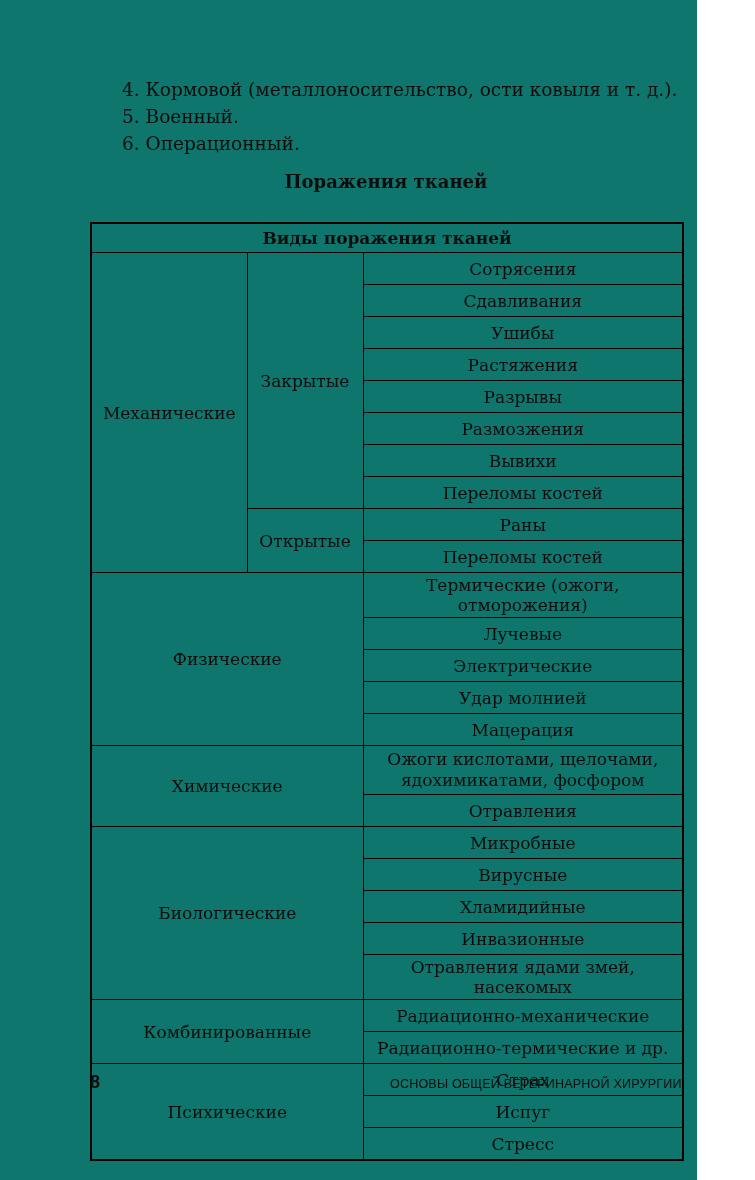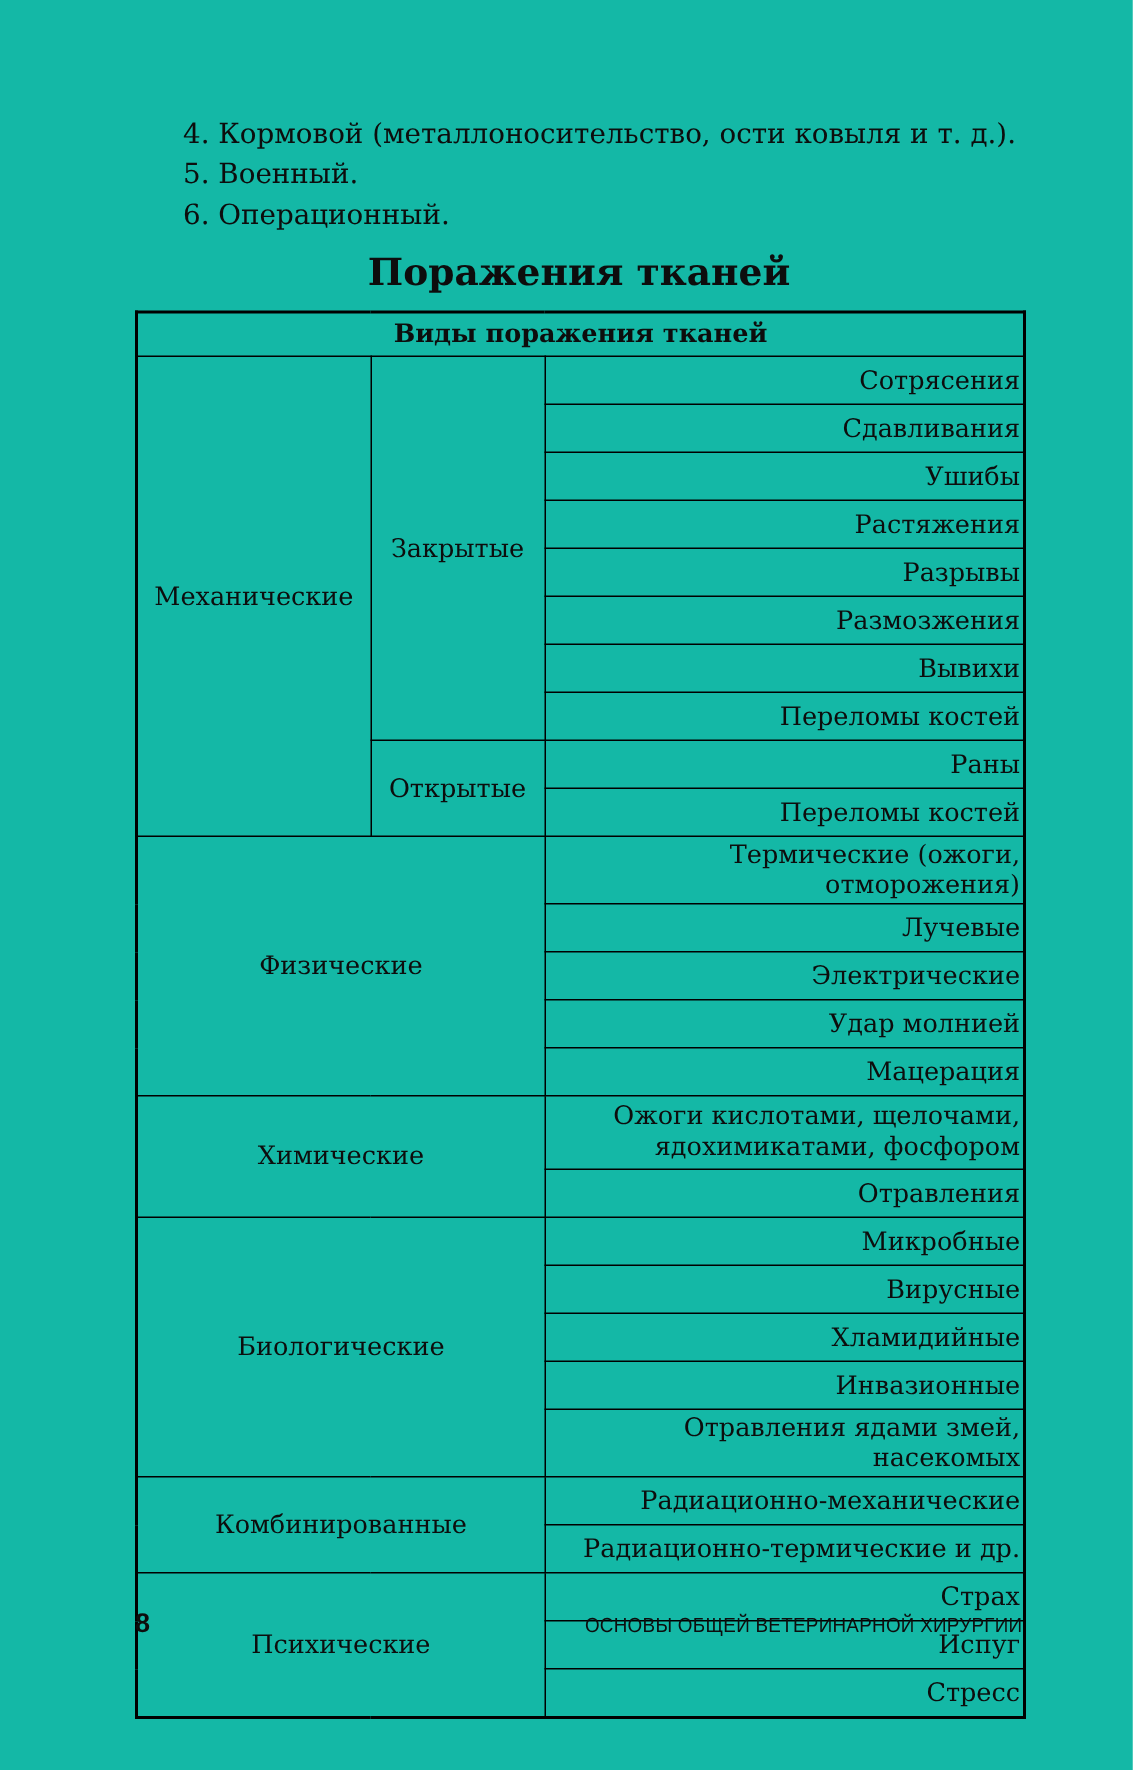--- a/index.html
+++ b/index.html
@@ -4,43 +4,43 @@
 <style>
   html, body { margin: 0; padding: 0; }
   body {
     width: 755px; height: 1180px;
     background: #ffffff;
     color: #0d0d0d;
     font-family: "DejaVu Serif", "Liberation Serif", serif;
   }
   .page {
     position: relative;
-    width: 755px; height: 1180px;
+    width: 697px; height: 1180px;
     overflow: hidden;
-    background: #14b8a6;
+    background: #0f766e;
   }
   .content {
     position: absolute;
     left: 90px; top: 76px;
     width: 592px;
   }
   .intro p {
     margin: 0;
     font-size: 18.5px;
     line-height: 27px;
     text-indent: 32px;
     white-space: nowrap;
   }
   .table-title {
     text-align: center;
     font-weight: bold;
-    font-size: 25px;
+    font-size: 18px;
     line-height: 26px;
     margin-top: 12px;
-    margin-bottom: 12px;
+    margin-bottom: 27px;
   }
   table.lesions {
     border-collapse: collapse;
     table-layout: fixed;
     width: 592px;
     border: 2px solid #000;
   }
   table.lesions td {
     border: 1px solid #000;
     font-size: 17px;
@@ -51,21 +51,21 @@
   td.thead {
     font-weight: bold;
     text-align: center;
     height: 24px;
     font-size: 17.5px;
   }
   td.group {
     text-align: center;
   }
   td.item {
-    text-align: right;
+    text-align: center;
     padding-left: 9px;
     padding-right: 2px;
     height: 27px;
   }
   td.item.tall {
     line-height: 21px;
     padding-top: 3px;
     padding-bottom: 3px;
     height: auto;
   }

